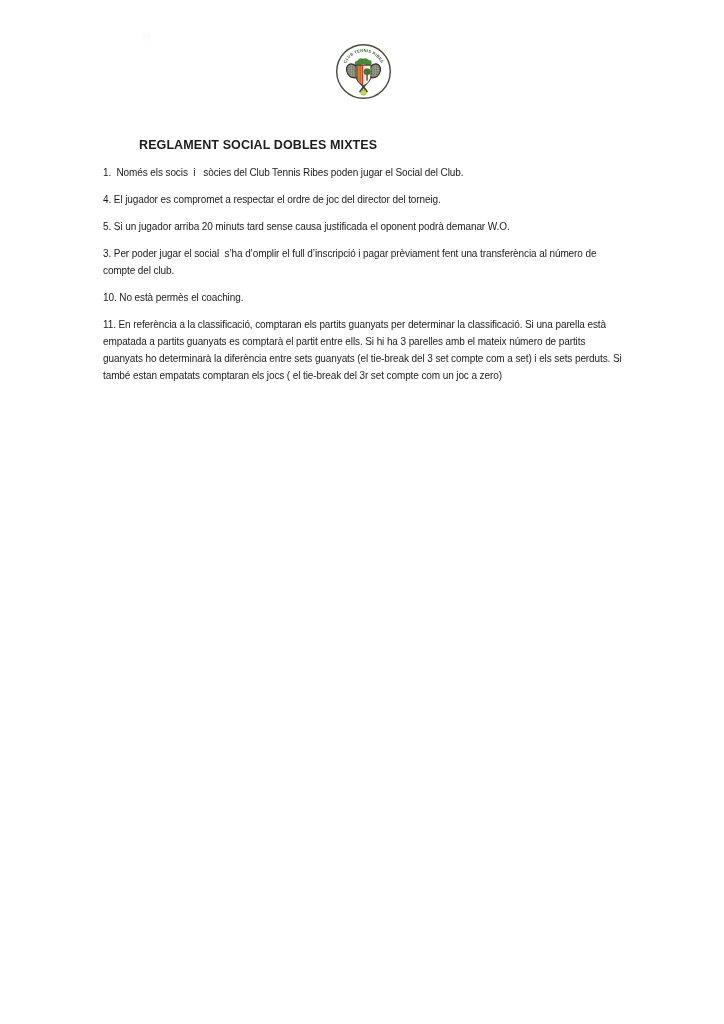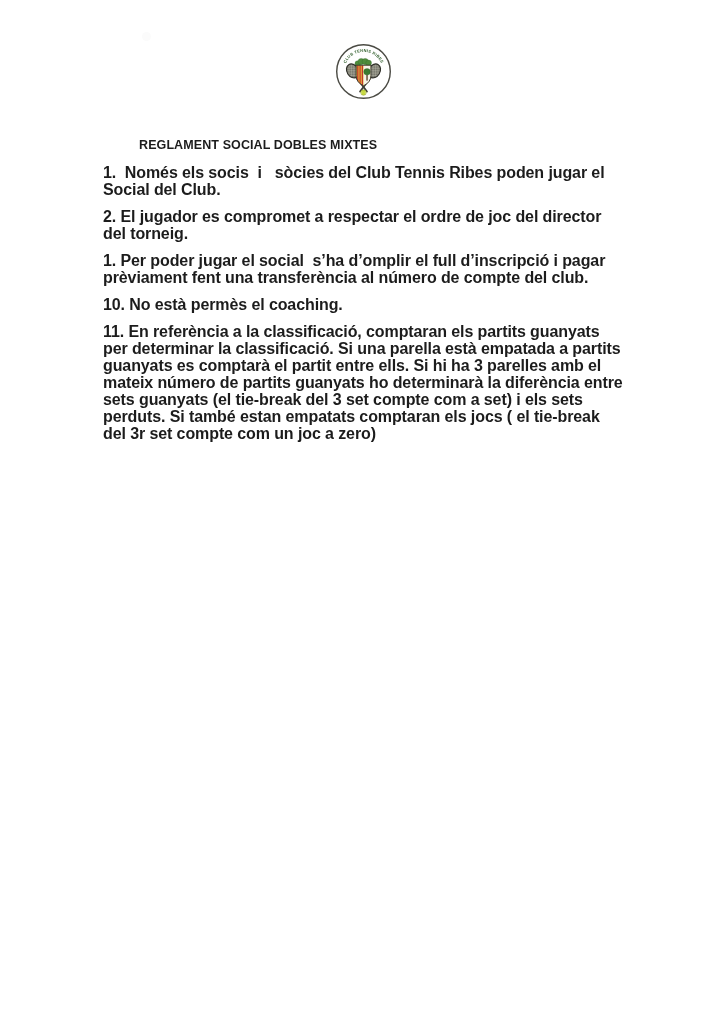--- a/index.html
+++ b/index.html
@@ -24,26 +24,25 @@
   .doc-title {
     font-size: 12.5px;
     font-weight: 700;
     line-height: 17px;
     letter-spacing: 0.1px;
     margin: 0 0 10px 0;
     white-space: pre-wrap;
     padding-left: 36px;
   }
   .rule {
-    font-size: 16px;
+    font-size: 10px;
     line-height: 17px;
     letter-spacing: -0.1px;
     margin: 0 0 10px 0;
     white-space: pre-wrap;
-    font-weight: bold;
   }
   .speck {
     position: absolute;
     left: 142px; top: 32px;
     width: 9px; height: 9px;
     border-radius: 50%;
     background: #fbfbfb;
   }
 </style>
 </head>
@@ -140,17 +139,18 @@
 
   <g>
     <circle cx="50" cy="87" r="4.8" fill="#c7d93f" stroke="#80912b" stroke-width="0.8"></circle>
     <path d="M46.4,84.6 a6,6 0 0 1 0,4.9 M53.6,84.6 a6,6 0 0 0 0,4.9" fill="none" stroke="#eef3c0" stroke-width="0.7"></path>
   </g>
 </svg>
 
 <main class="content">
   <h1 class="doc-title">REGLAMENT SOCIAL DOBLES MIXTES</h1>
   <p class="rule">1.  Només els socis  i   sòcies del Club Tennis Ribes poden jugar el Social del Club.</p>
-  <p class="rule">2. El jugador es compromet a respectar el ordre de joc del director del torneig.</p>
-  <p class="rule">1. Per poder jugar el social  s’ha d’omplir el full d’inscripció i pagar prèviament fent una transferència al número de compte del club.</p>
+  <p class="rule">4. El jugador es compromet a respectar el ordre de joc del director del torneig.</p>
+  <p class="rule">5. Si un jugador arriba 20 minuts tard sense causa justificada el oponent podrà demanar W.O.</p>
+  <p class="rule">3. Per poder jugar el social  s’ha d’omplir el full d’inscripció i pagar prèviament fent una transferència al número de compte del club.</p>
   <p class="rule">10. No està permès el coaching.</p>
   <p class="rule">11. En referència a la classificació, comptaran els partits guanyats per determinar la classificació. Si una parella està empatada a partits guanyats es comptarà el partit entre ells. Si hi ha 3 parelles amb el mateix número de partits guanyats ho determinarà la diferència entre sets guanyats (el tie-break del 3 set compte com a set) i els sets perduts. Si també estan empatats comptaran els jocs ( el tie-break del 3r set compte com un joc a zero)</p>
 </main>
 
 </body></html>

